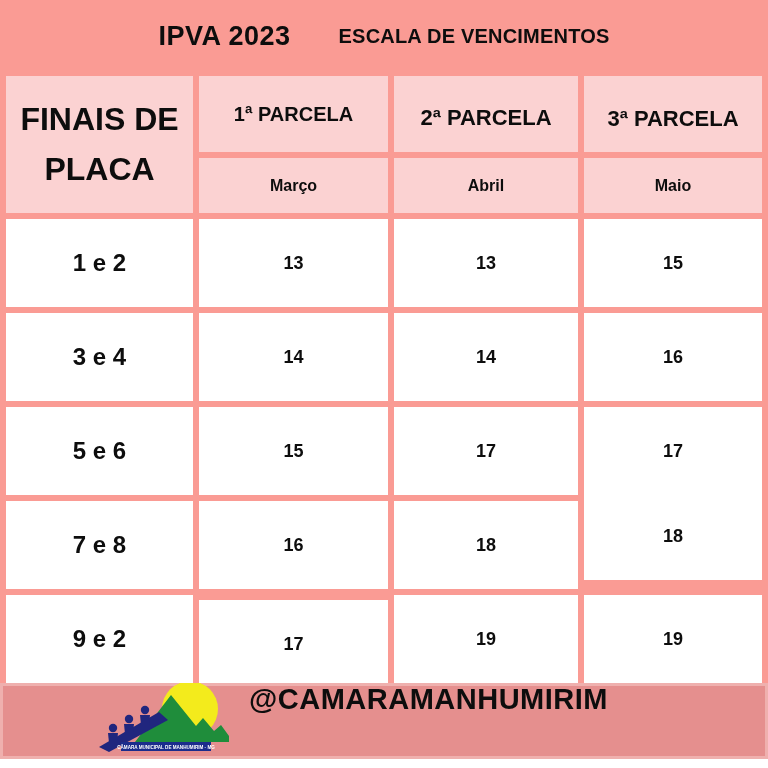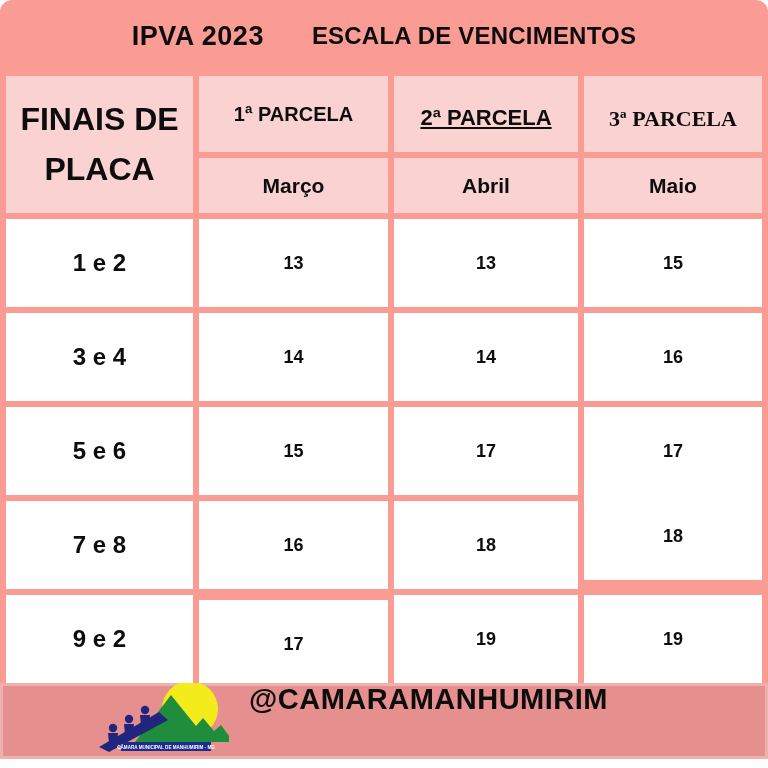--- a/index.html
+++ b/index.html
@@ -4,36 +4,35 @@
 <style>
   html,body { margin:0; padding:0; }
   .page {
     position:relative;
     width:768px; height:768px;
     background:#ffffff;
     font-family:"Liberation Sans", sans-serif;
     font-weight:bold;
     color:#0d0d0d;
     overflow:hidden;
-    border-radius:12px;
   }
   .salmon-bg {
     position:absolute; top:0; left:0;
     width:768px; height:683px;
     background:#fa9b94;
   }
   
   .title-bar {
     position:absolute; top:0; left:0;
     width:768px; height:72px;
     display:flex; align-items:center; justify-content:center;
     gap:48px;
   }
   .title-left  { font-size:27px; letter-spacing:0.5px; }
-  .title-right { font-size:24px; letter-spacing:0.2px;text-align:right; }
+  .title-right { font-size:20px; letter-spacing:0.2px;text-align:right; }
 
   
   .grid {
     position:absolute; top:76px; left:6px;
     width:756px;
     display:grid;
     grid-template-columns:187px 189px 184px 178px;
     grid-template-rows:76px 55px 88px 88px 88px 88px 88px;
     gap:6px;
   }
@@ -45,23 +44,23 @@
   .head { background:#fbd2d2; }
   .data { background:#ffffff; }
   .corner {
     grid-row:1 / 3; grid-column:1;
     font-size:32px; line-height:1.55;
     padding:0 14px;
   }
   .colhead { font-size:22px; line-height:1.35; }
   .colhead.two-line { font-size:20px; }
   .colhead .line { display:block; }
-  .colhead-3 { padding-top:8px;text-decoration:underline; }
-  .colhead-4 { padding-top:10px;font-family:Liberation Serif, serif; }
-  .month { font-size:21px; }
+  .colhead-3 { padding-top:8px; }
+  .colhead-4 { padding-top:10px; }
+  .month { font-size:16px; }
   .plate { font-size:24px; }
   .val   { font-size:18px; }
   .val-up   { transform:translateY(-9px); }
   .val-down { transform:translateY(5px); }
 
   
   .footer {
     position:absolute; top:683px; left:0;
     width:768px; height:76px;
     background:#e58f8e;

